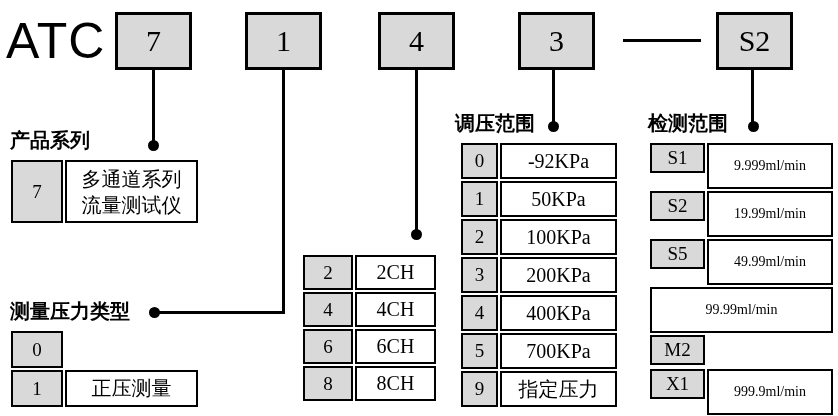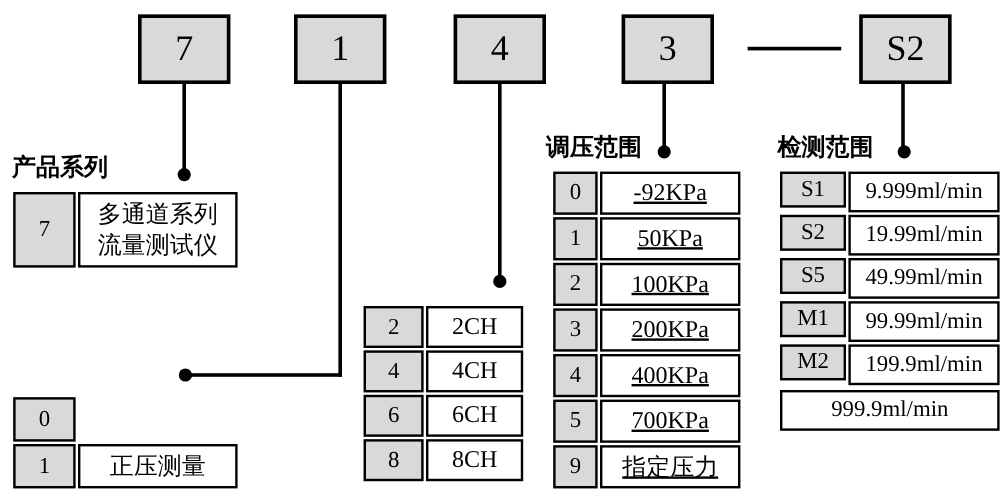--- a/index.html
+++ b/index.html
@@ -49,30 +49,31 @@
   #t-series .t-code{width:52px;height:63px;}
   #t-series .t-val{height:63px;}
   #t-ptype{left:11px;top:331px;width:187px;}
   #t-ptype .t-code{width:52px;height:37px;}
   #t-ptype .t-val{height:37px;}
   #t-chan{left:303px;top:255px;width:133px;}
   #t-chan .t-code{width:50px;height:35px;}
   #t-chan .t-val{height:35px;text-align:right;}
   #t-prange{left:461px;top:143px;width:156px;}
   #t-prange .t-code{width:37px;height:36px;}
-  #t-prange .t-val{height:36px;text-decoration:underline;}
+  #t-prange .t-val{height:36px;}
   #t-drange{left:650px;top:143px;width:183px;}
   #t-drange .t-code{width:55px;height:30px;}
-  #t-drange .t-val{height:34px;font-size:19px;}
+  #t-drange .t-val{height:46px;font-size:14px;}
 </style>
 </head>
 <body>
 
 <div id="canvas">
 
+  <div class="brand">ATC</div>
 
   <div class="code-box" style="left:115px">7</div>
   <div class="code-box" style="left:245px">1</div>
   <div class="code-box" style="left:378px">4</div>
   <div class="code-box" style="left:518px">3</div>
   <div class="code-box" style="left:716px">S2</div>
 
   <div class="dash"></div>
 
   <div class="vline" style="left:152px;top:70px;height:76px"></div>
@@ -85,20 +86,21 @@
   <div class="vline" style="left:415px;top:70px;height:165px"></div>
   <div class="dot" style="left:411px;top:229px"></div>
 
   <div class="vline" style="left:552px;top:70px;height:58px"></div>
   <div class="dot" style="left:548px;top:121px"></div>
 
   <div class="vline" style="left:751px;top:70px;height:58px"></div>
   <div class="dot" style="left:748px;top:121px"></div>
 
   <div class="sec-title" style="left:10px;top:129px">产品系列</div>
+  <div class="sec-title" style="left:10px;top:300px">测量压力类型</div>
   <div class="sec-title" style="left:648px;top:112px">检测范围</div>
   <div class="sec-title" style="left:455px;top:112px">调压范围</div>
 
   <div id="t-series" class="lookup-table">
     <div class="t-row">
       <div class="t-code">7</div>
       <div class="t-val cjk">
         <div class="two-line">
           <div>多通道系列</div>
           <div>流量测试仪</div>
@@ -174,27 +176,26 @@
     </div>
     <div class="t-row">
       <div class="t-code">S2</div>
       <div class="t-val">19.99ml/min</div>
     </div>
     <div class="t-row">
       <div class="t-code">S5</div>
       <div class="t-val">49.99ml/min</div>
     </div>
     <div class="t-row">
-      <div class="t-code">M1</div>
       <div class="t-val">99.99ml/min</div>
     </div>
     <div class="t-row">
       <div class="t-code">M2</div>
-      <div class="t-val">199.9ml/min</div>
-    </div>
-    <div class="t-row">
-    </div>
-    <div class="t-row">
+    </div>
+    <div class="t-row">
+    </div>
+    <div class="t-row">
+      <div class="t-code">X1</div>
       <div class="t-val">999.9ml/min</div>
     </div>
   </div>
 
 </div>
 
 </body></html>

